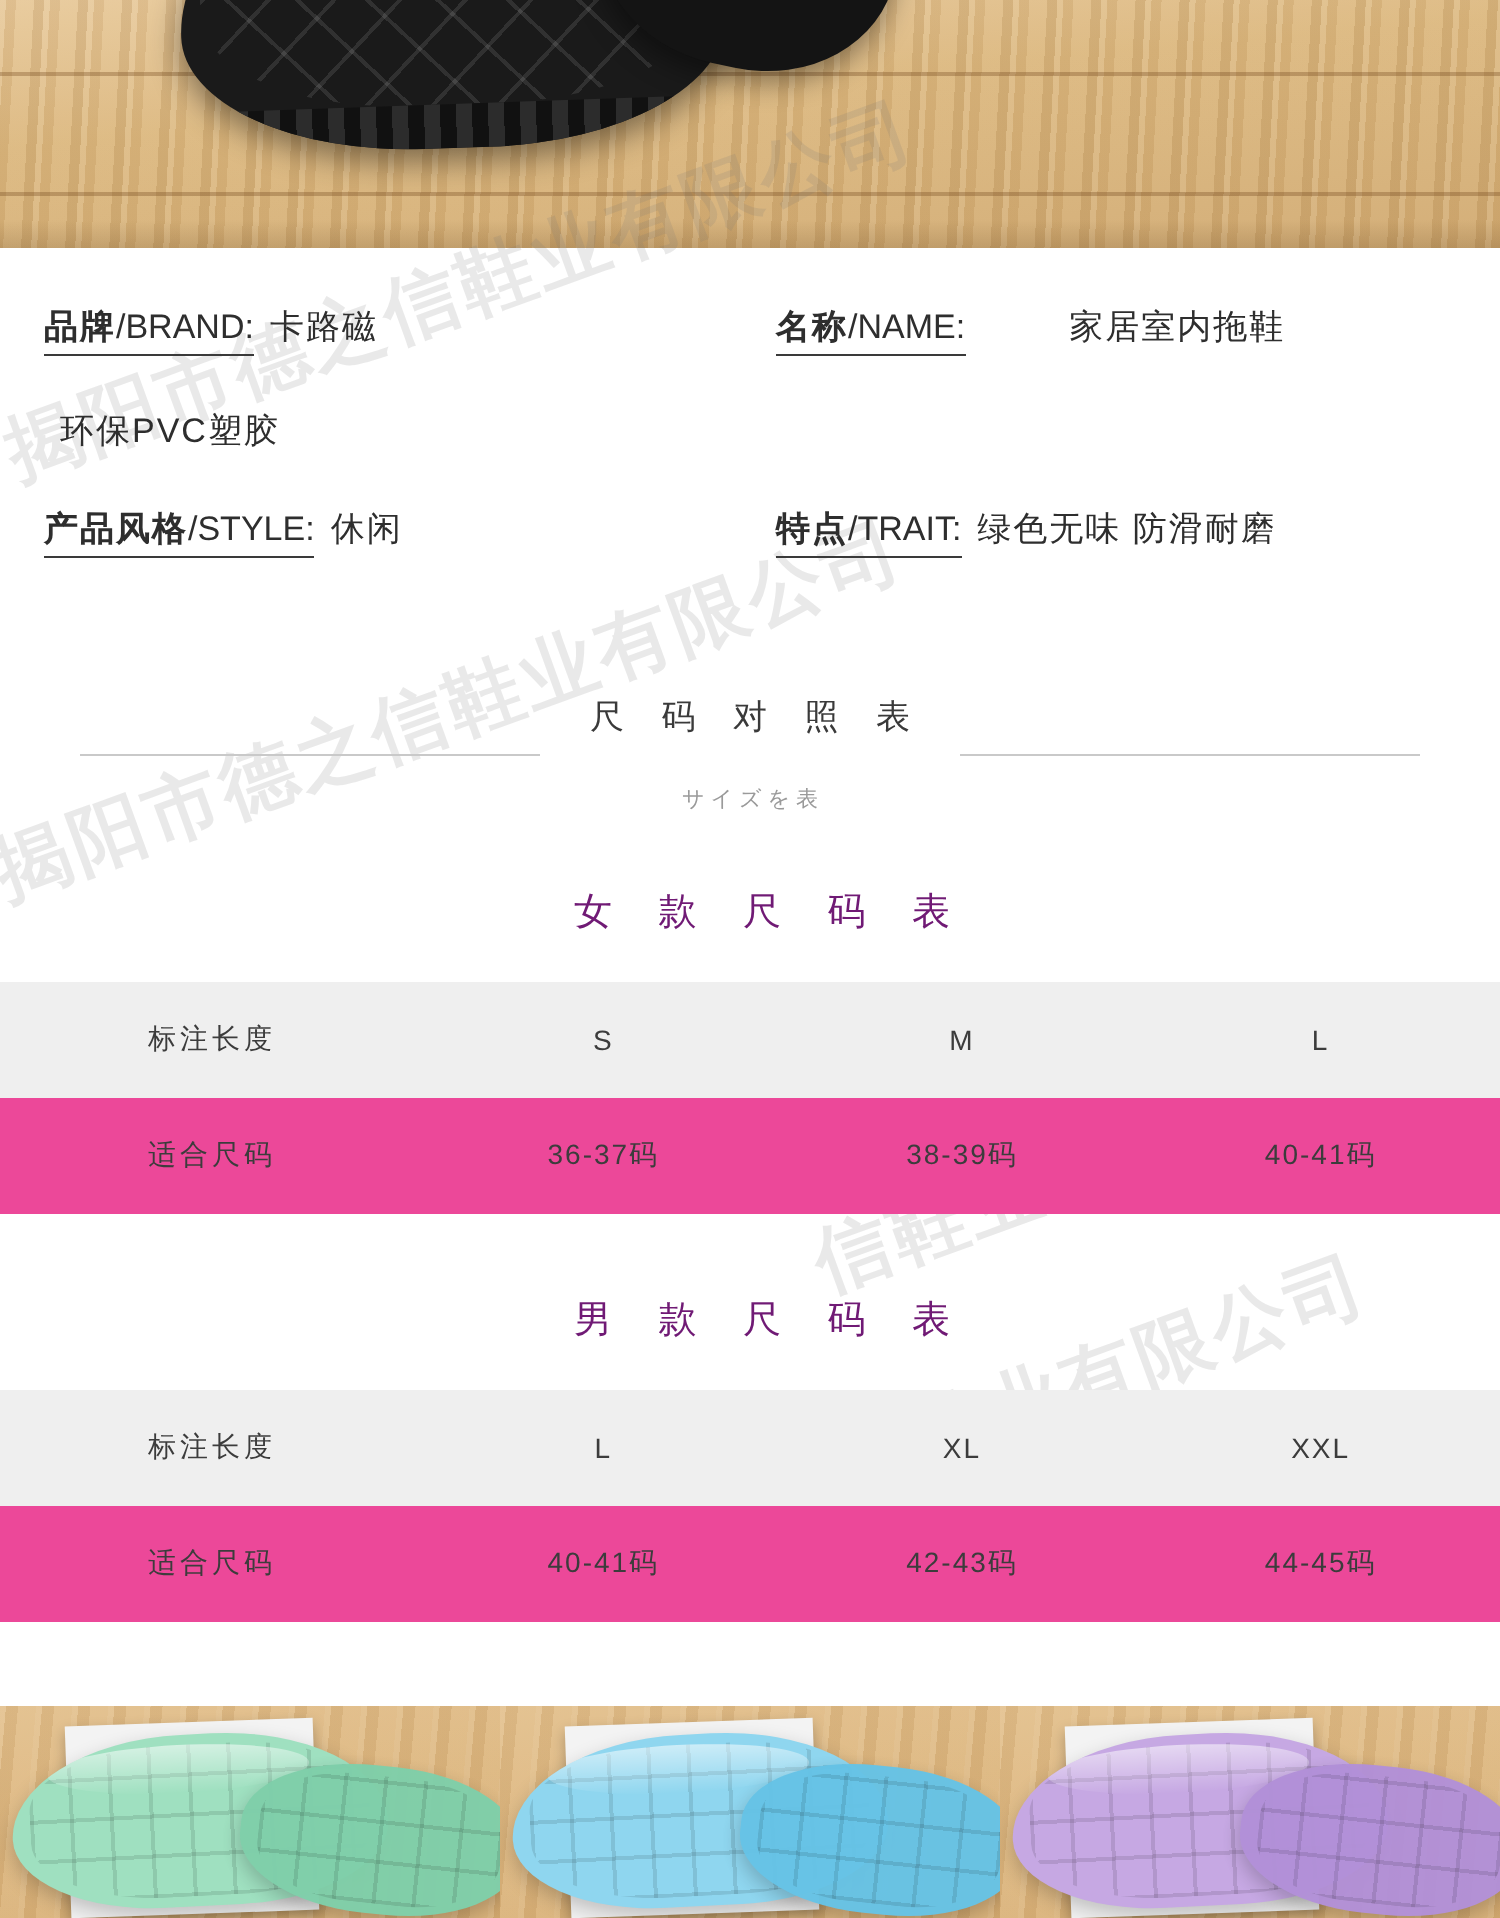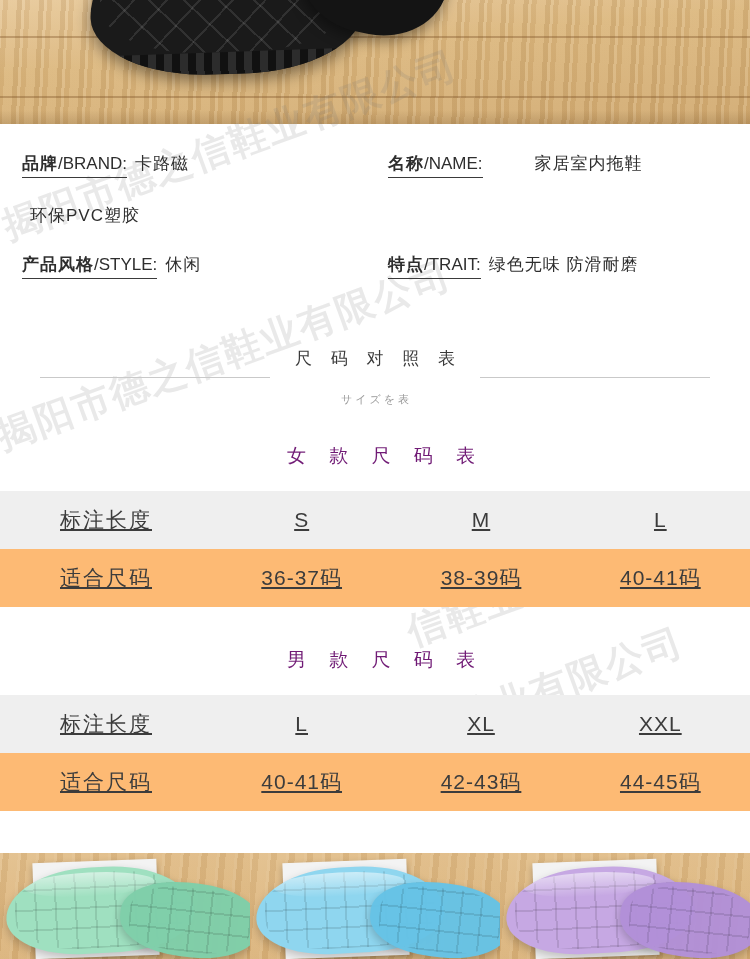--- a/index.html
+++ b/index.html
@@ -194,35 +194,34 @@
   table.size {
     position: relative;
     z-index: 6;
     width: 750px;
     border-collapse: collapse;
     margin-top: 22px;
     table-layout: fixed;
   }
   table.size td {
     text-align: center;
-    font-size: 21px;
+    font-size: 14px;
     color: #3c3c3c;
     height: 56px;
     letter-spacing: 1px;
-    text-decoration: underline;
   }
   table.size tr.head td {
     background: #efefef;
   }
   table.size td.lbl {
     width: 210px;
     letter-spacing: 2px;
   }
   table.size tr.body td {
-    background: #fdba74;
+    background: #ec4899;
   }
 
   
   .swatches {
     position: absolute;
     left: 0;
     bottom: 0;
     width: 750px;
     height: 106px;
     display: flex;

